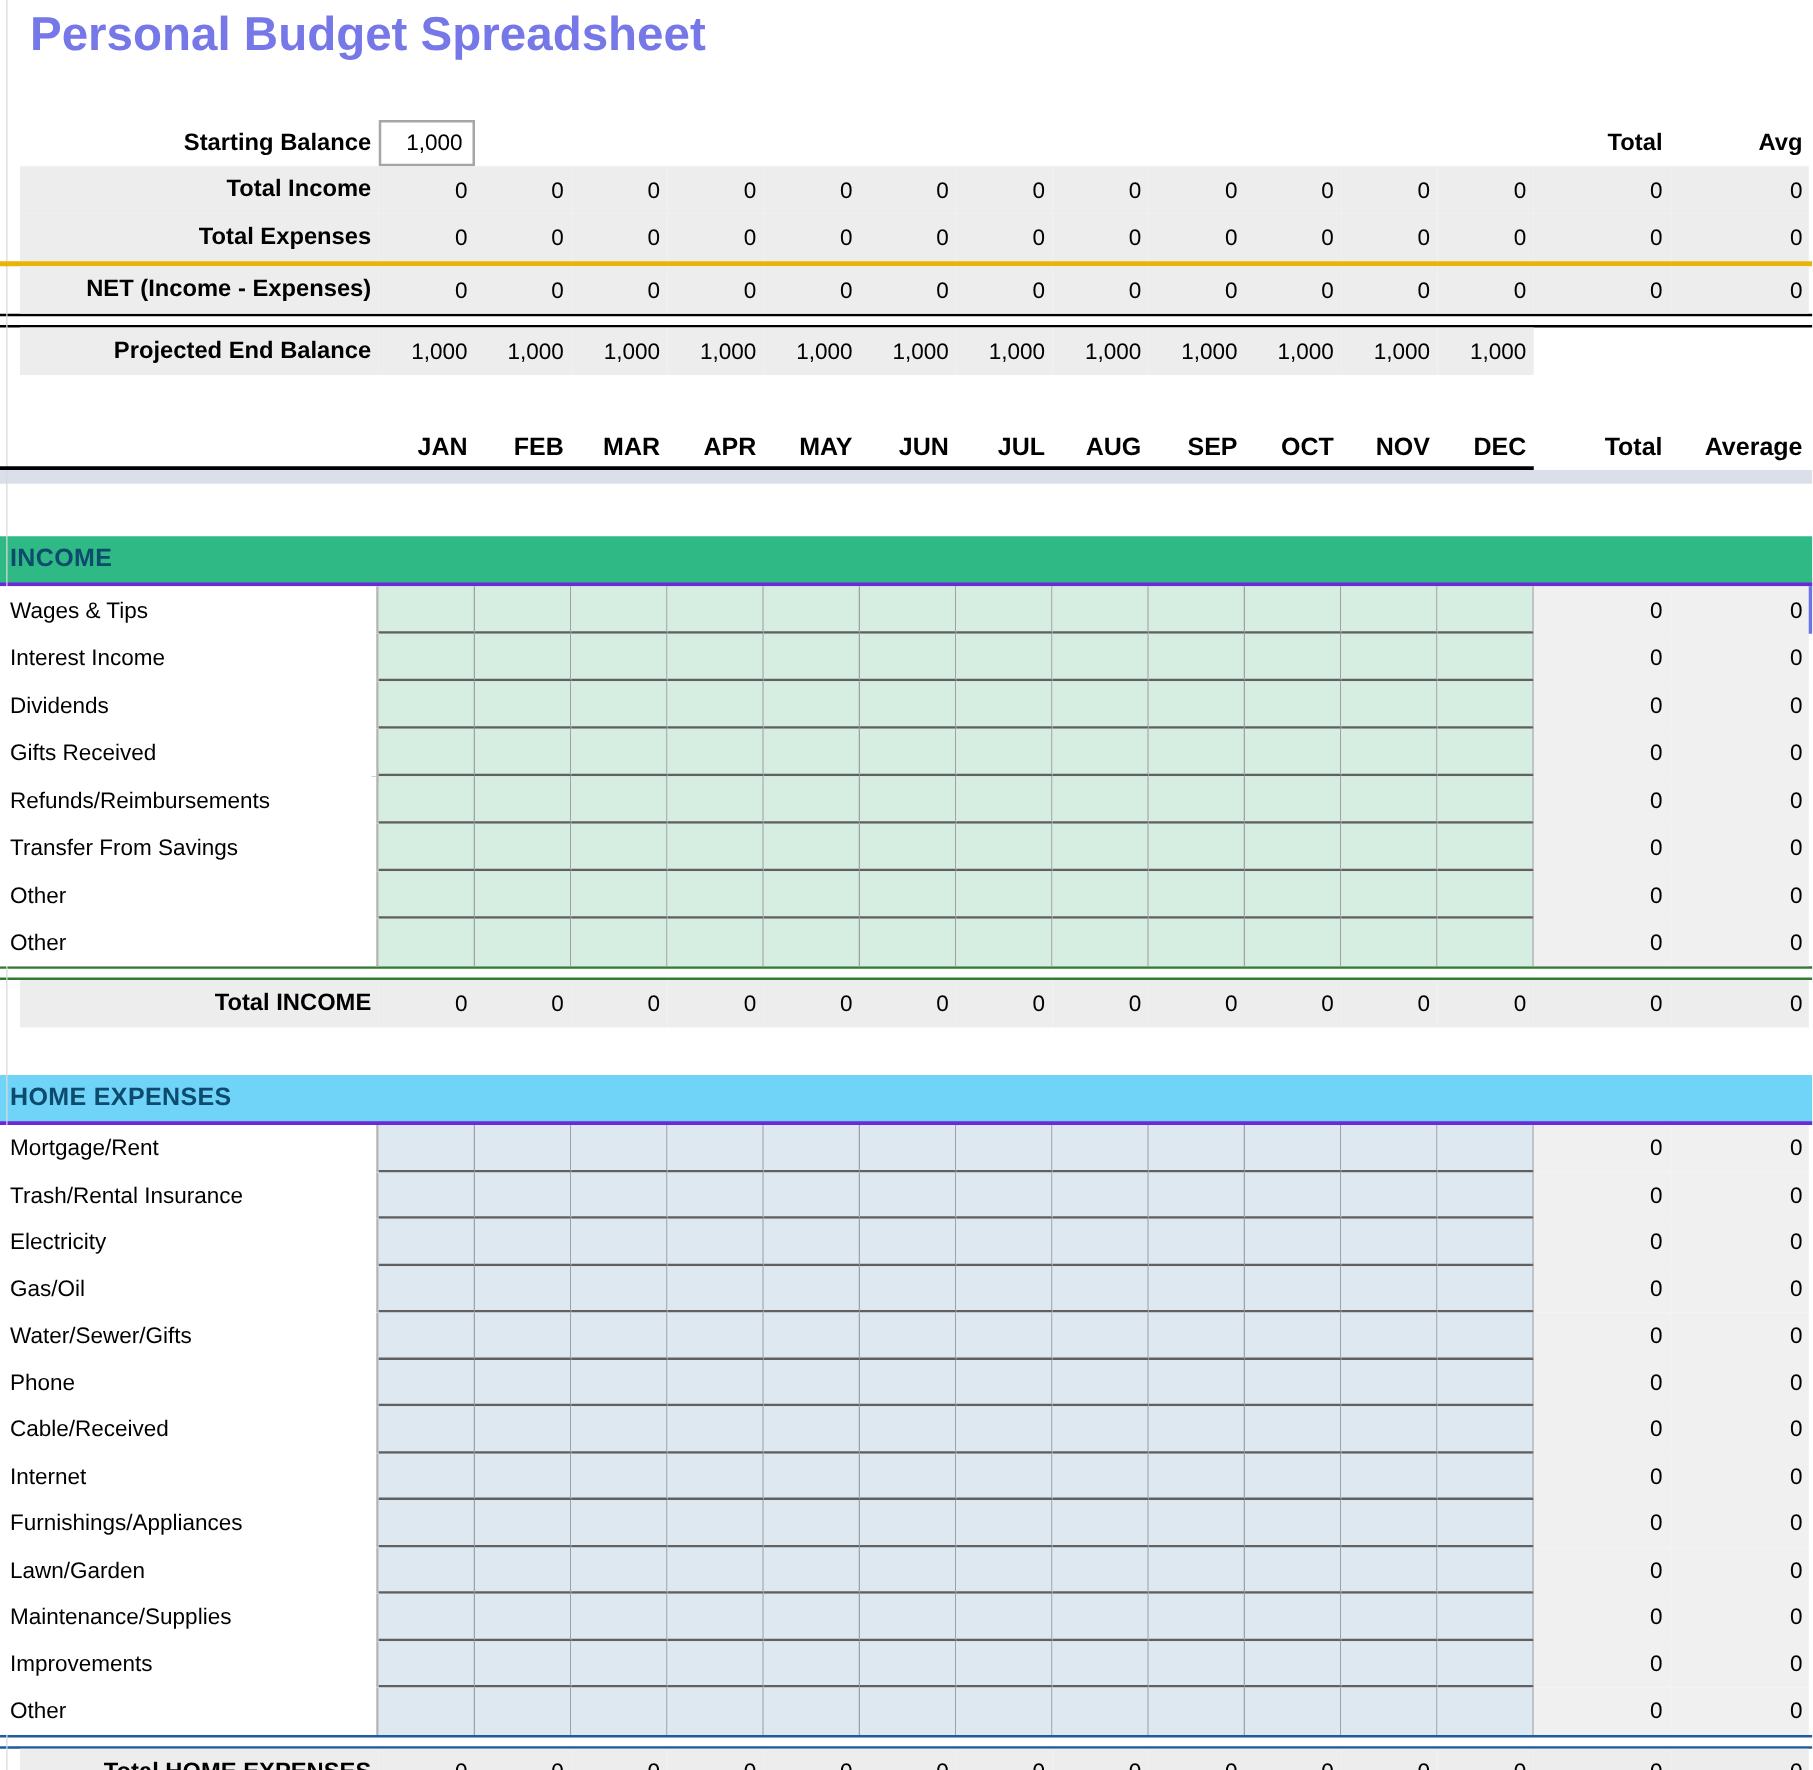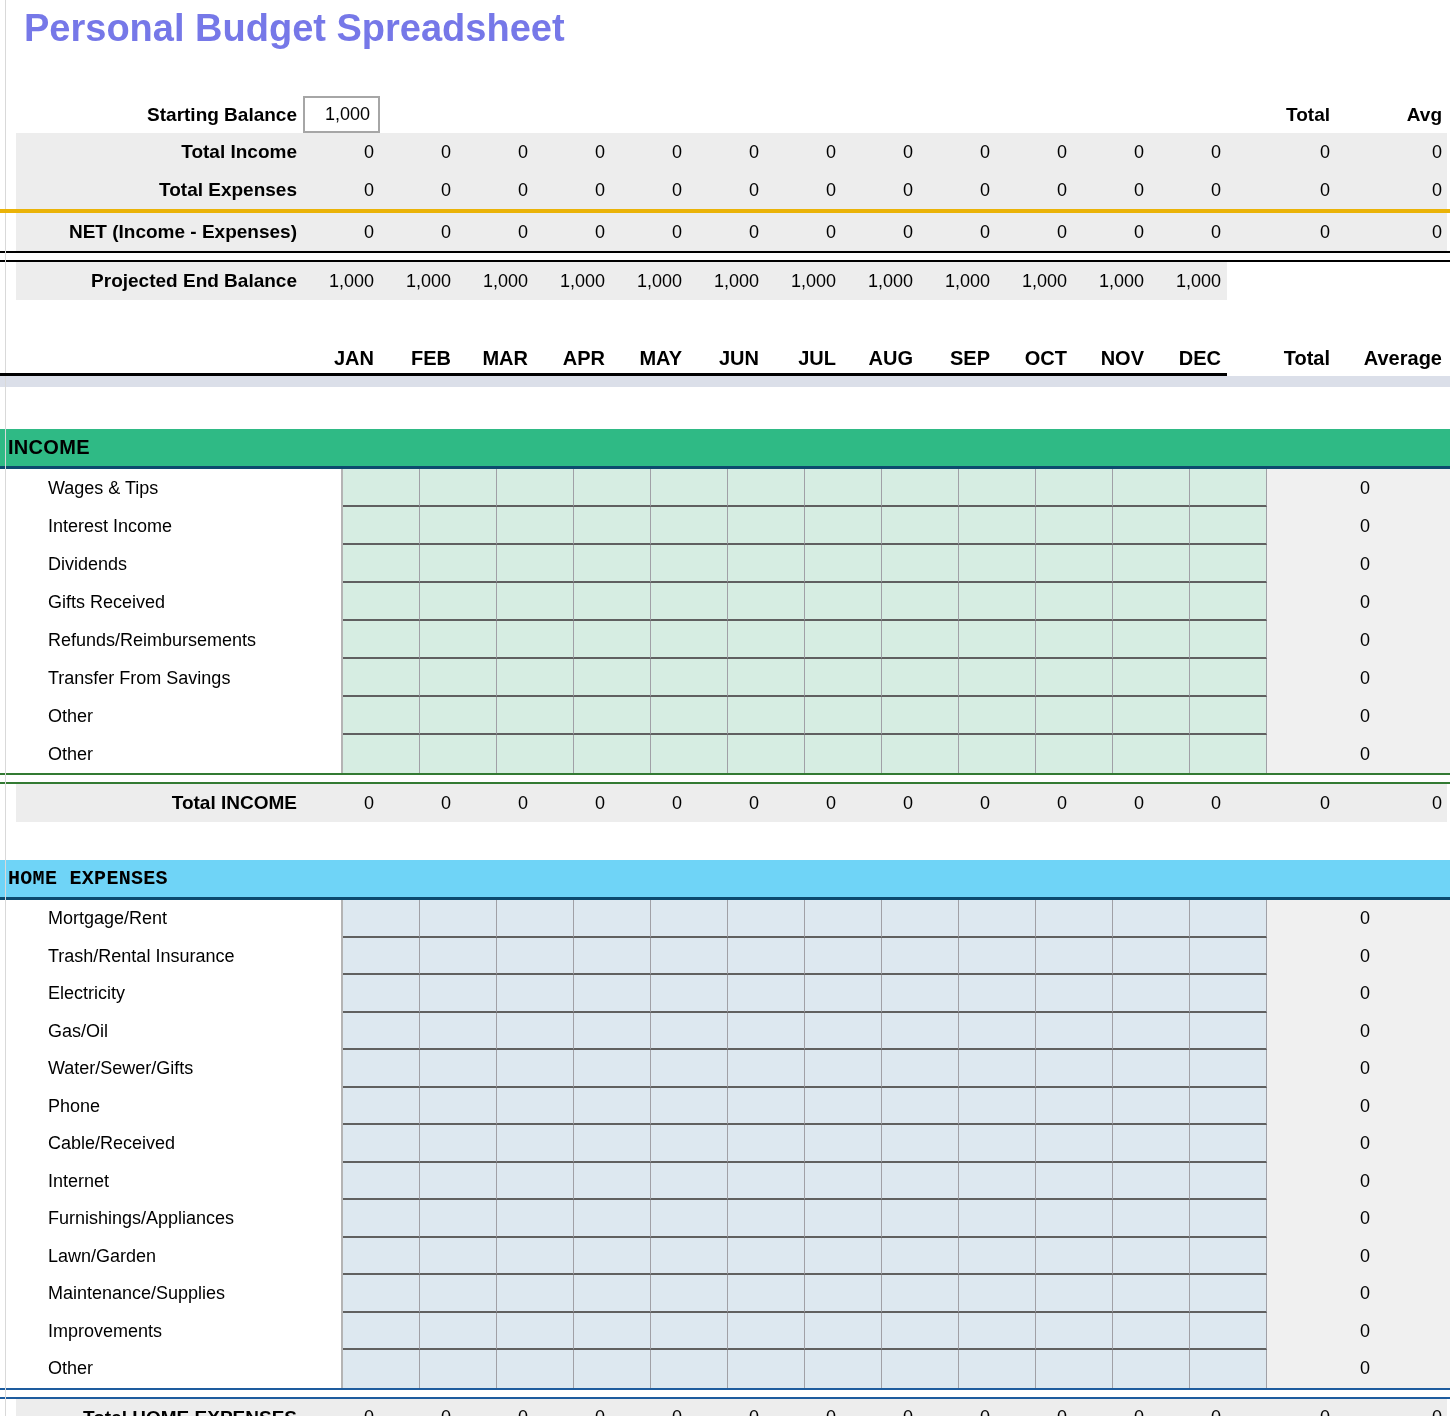--- a/index.html
+++ b/index.html
@@ -27,26 +27,26 @@
   .rule-green{height:7px;background:#fff;border-top:2px solid var(--c-income_rule);border-bottom:2px solid var(--c-income_rule);}
   .rule-blue{height:7px;background:#fff;border-top:2px solid var(--c-expenses_rule);border-bottom:2px solid var(--c-expenses_rule);}
 
   
   .mh{height:36px;}
   .mh .cell{font-weight:bold;font-size:20px;}
   .mh::after{content:'';position:absolute;left:0;bottom:0;width:1227px;height:3px;background:#000;}
   .strip{height:11px;background:var(--c-strip);}
 
   
-  .sec{height:37px;display:flex;align-items:center;padding-left:8px;color:#000000;font-weight:bold;font-size:20px;border-bottom:3px solid #0c4a6e;letter-spacing:.3px;}
+  .sec{height:37px;display:flex;align-items:center;padding-left:8px;color:#0c4a6e;font-weight:bold;font-size:20px;border-bottom:3px solid #6d28d9;letter-spacing:.3px;}
   .sec.inc{background:var(--c-income_header);}
-  .sec.exp{background:var(--c-expenses_header);font-family:Liberation Mono, monospace;}
+  .sec.exp{background:var(--c-expenses_header);}
 
   
-  .gridwrap{position:relative;padding-left:40px;}
+  .gridwrap{position:relative;}
   .drow{height:38px}
   .drow.ex{height:37.5px}
   .ilabel{justify-content:flex-start;padding-left:8px;background:#fff;border-right:2px solid #b4b4b4;font-size:18px;}
   .mcell{border-bottom:2px solid #606060;border-right:1px solid #a0a0a6;}
   .mcell.incc{background:var(--c-income_cell);}
   .mcell.expc{background:var(--c-expenses_cell);}
   .drow.last .mcell{border-bottom:none;}
   .panel{background:var(--c-panel);}
 
   .trow{height:38px}

